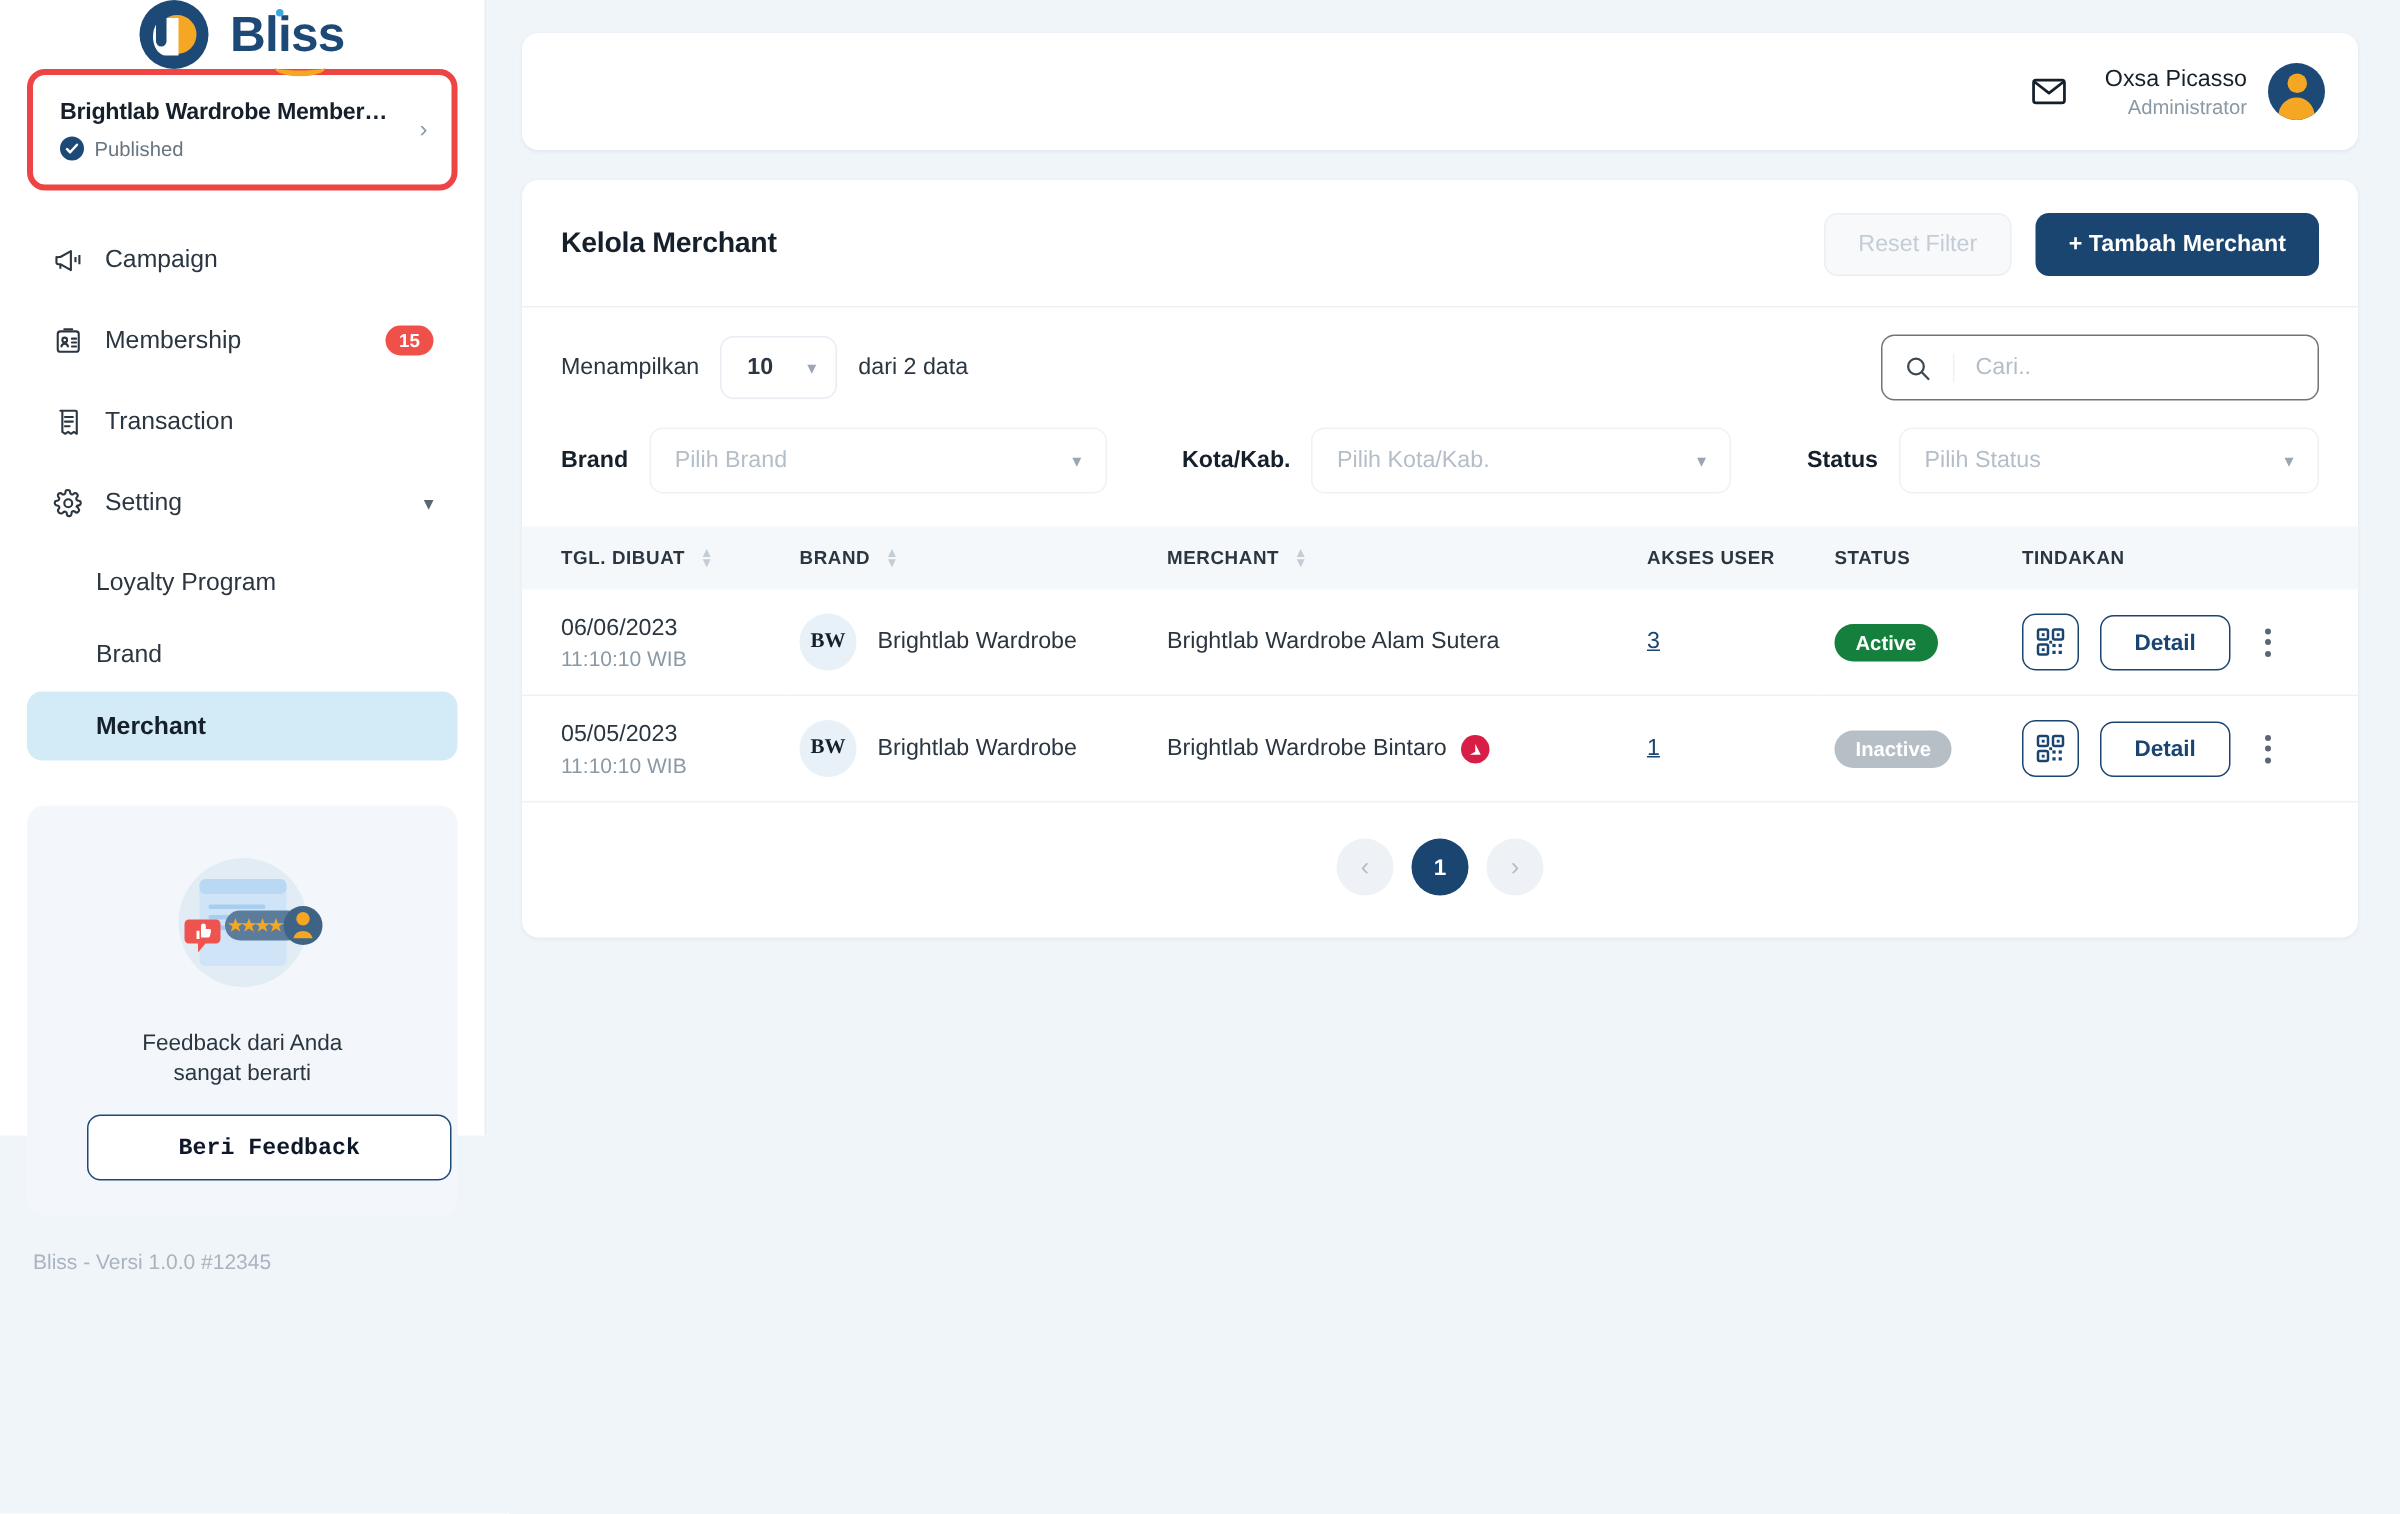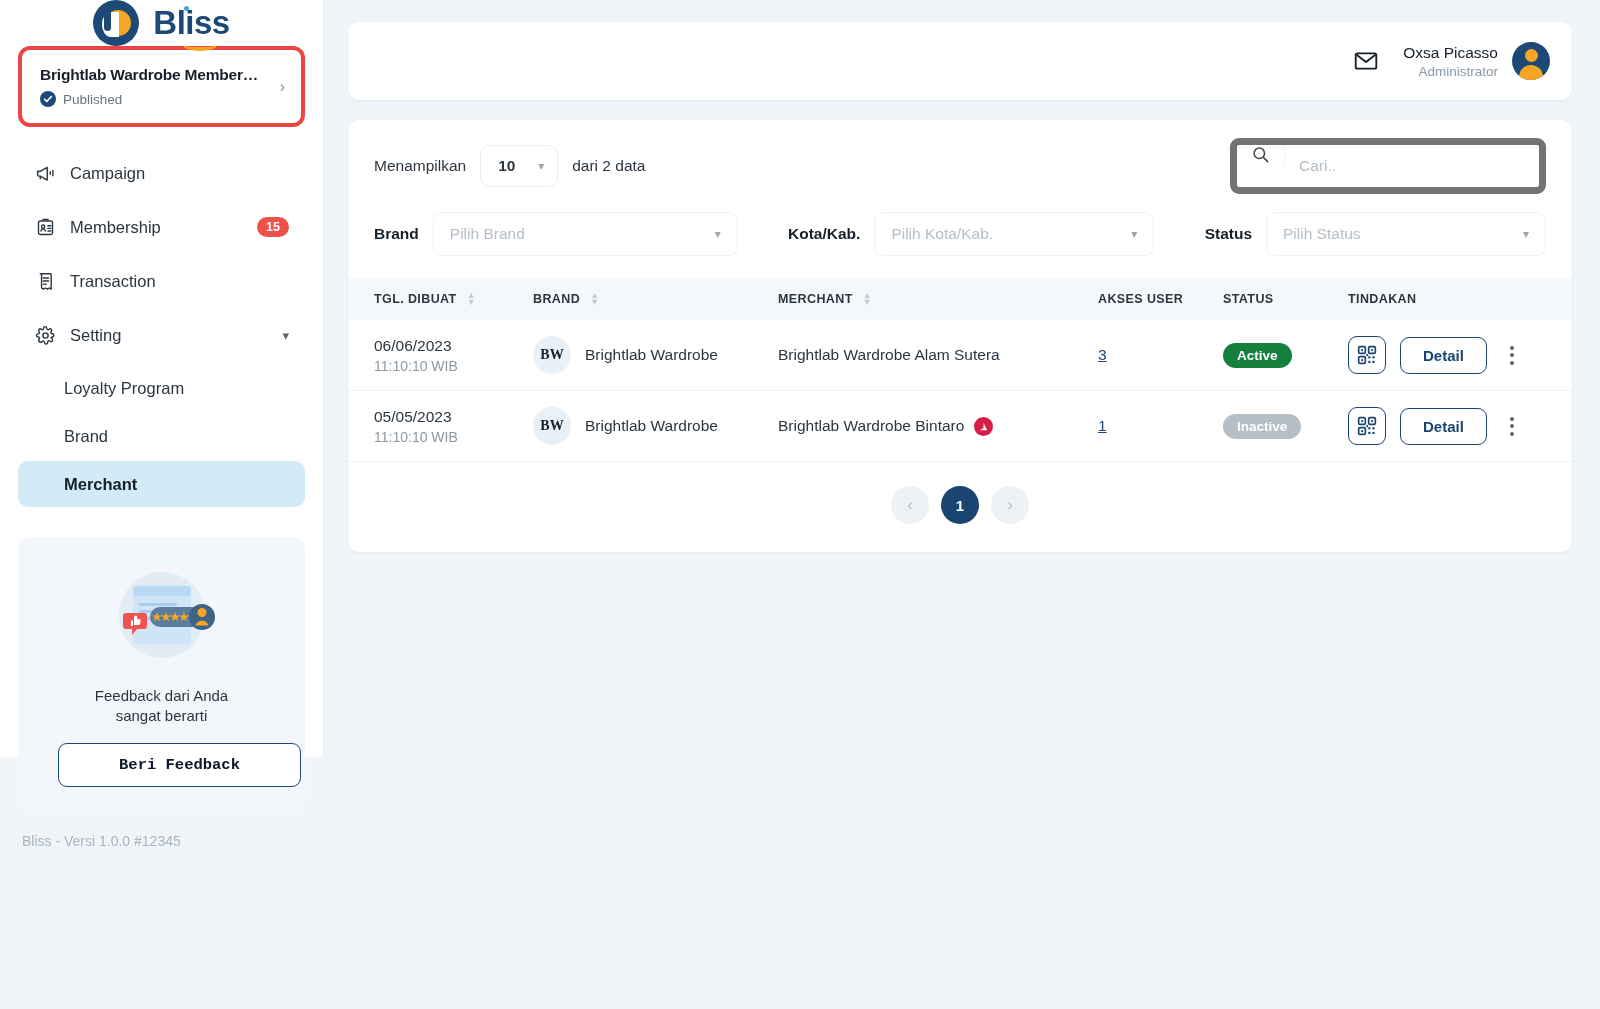--- a/index.html
+++ b/index.html
@@ -252,23 +252,23 @@
     display: flex; align-items: center; justify-content: space-between;
     gap: 16px;
     border: 1px solid #e7edf3; border-radius: 9px;
     padding: 11px 13px 11px 17px;
     min-width: 78px;
     font-size: 15.5px; font-weight: 700; color: #2b3641;
     cursor: pointer;
   }
   .select-sm .cv { color: #9aa6b2; font-size: 12px; font-weight: 400; }
   .search-wrap {
-    display: flex; align-items: flex-start;
-    border: 7px solid #737373; border-radius: 9px;
-    width: 316px; overflow: hidden;
+    display: flex; align-items: center;
+    border: 1px solid #737373; border-radius: 9px;
+    width: 292px; overflow: hidden;
   }
   .search-ico {
     width: 48px; display: flex; align-items: center; justify-content: center;
     border-right: 1px solid #eef2f6;
     color: #3d4852;
   }
   .search-ico svg { width: 19px; height: 19px; }
   .search-input {
     flex: 1; border: none; outline: none;
     font-size: 15.5px; color: #2b3641;
@@ -521,20 +521,27 @@
         </div>
         <div class="avatar">
           <span class="head"></span>
             <span class="body"></span>
         </div>
       </div>
     </header>
 
     <section class="panel">
 
+      <div class="panel-head">
+        <h1 class="panel-title">Kelola Merchant</h1>
+        <div class="panel-actions">
+          <button class="btn-reset">Reset Filter</button>
+          <button class="btn-primary">+ Tambah Merchant</button>
+        </div>
+      </div>
 
       <div class="filters">
         <div class="filter-row-1">
           <div class="show-group">
             <span>Menampilkan</span>
             <div class="select-sm">
               <span>10</span>
               <span class="cv">▾</span>
             </div>
             <span>dari 2 data</span>

